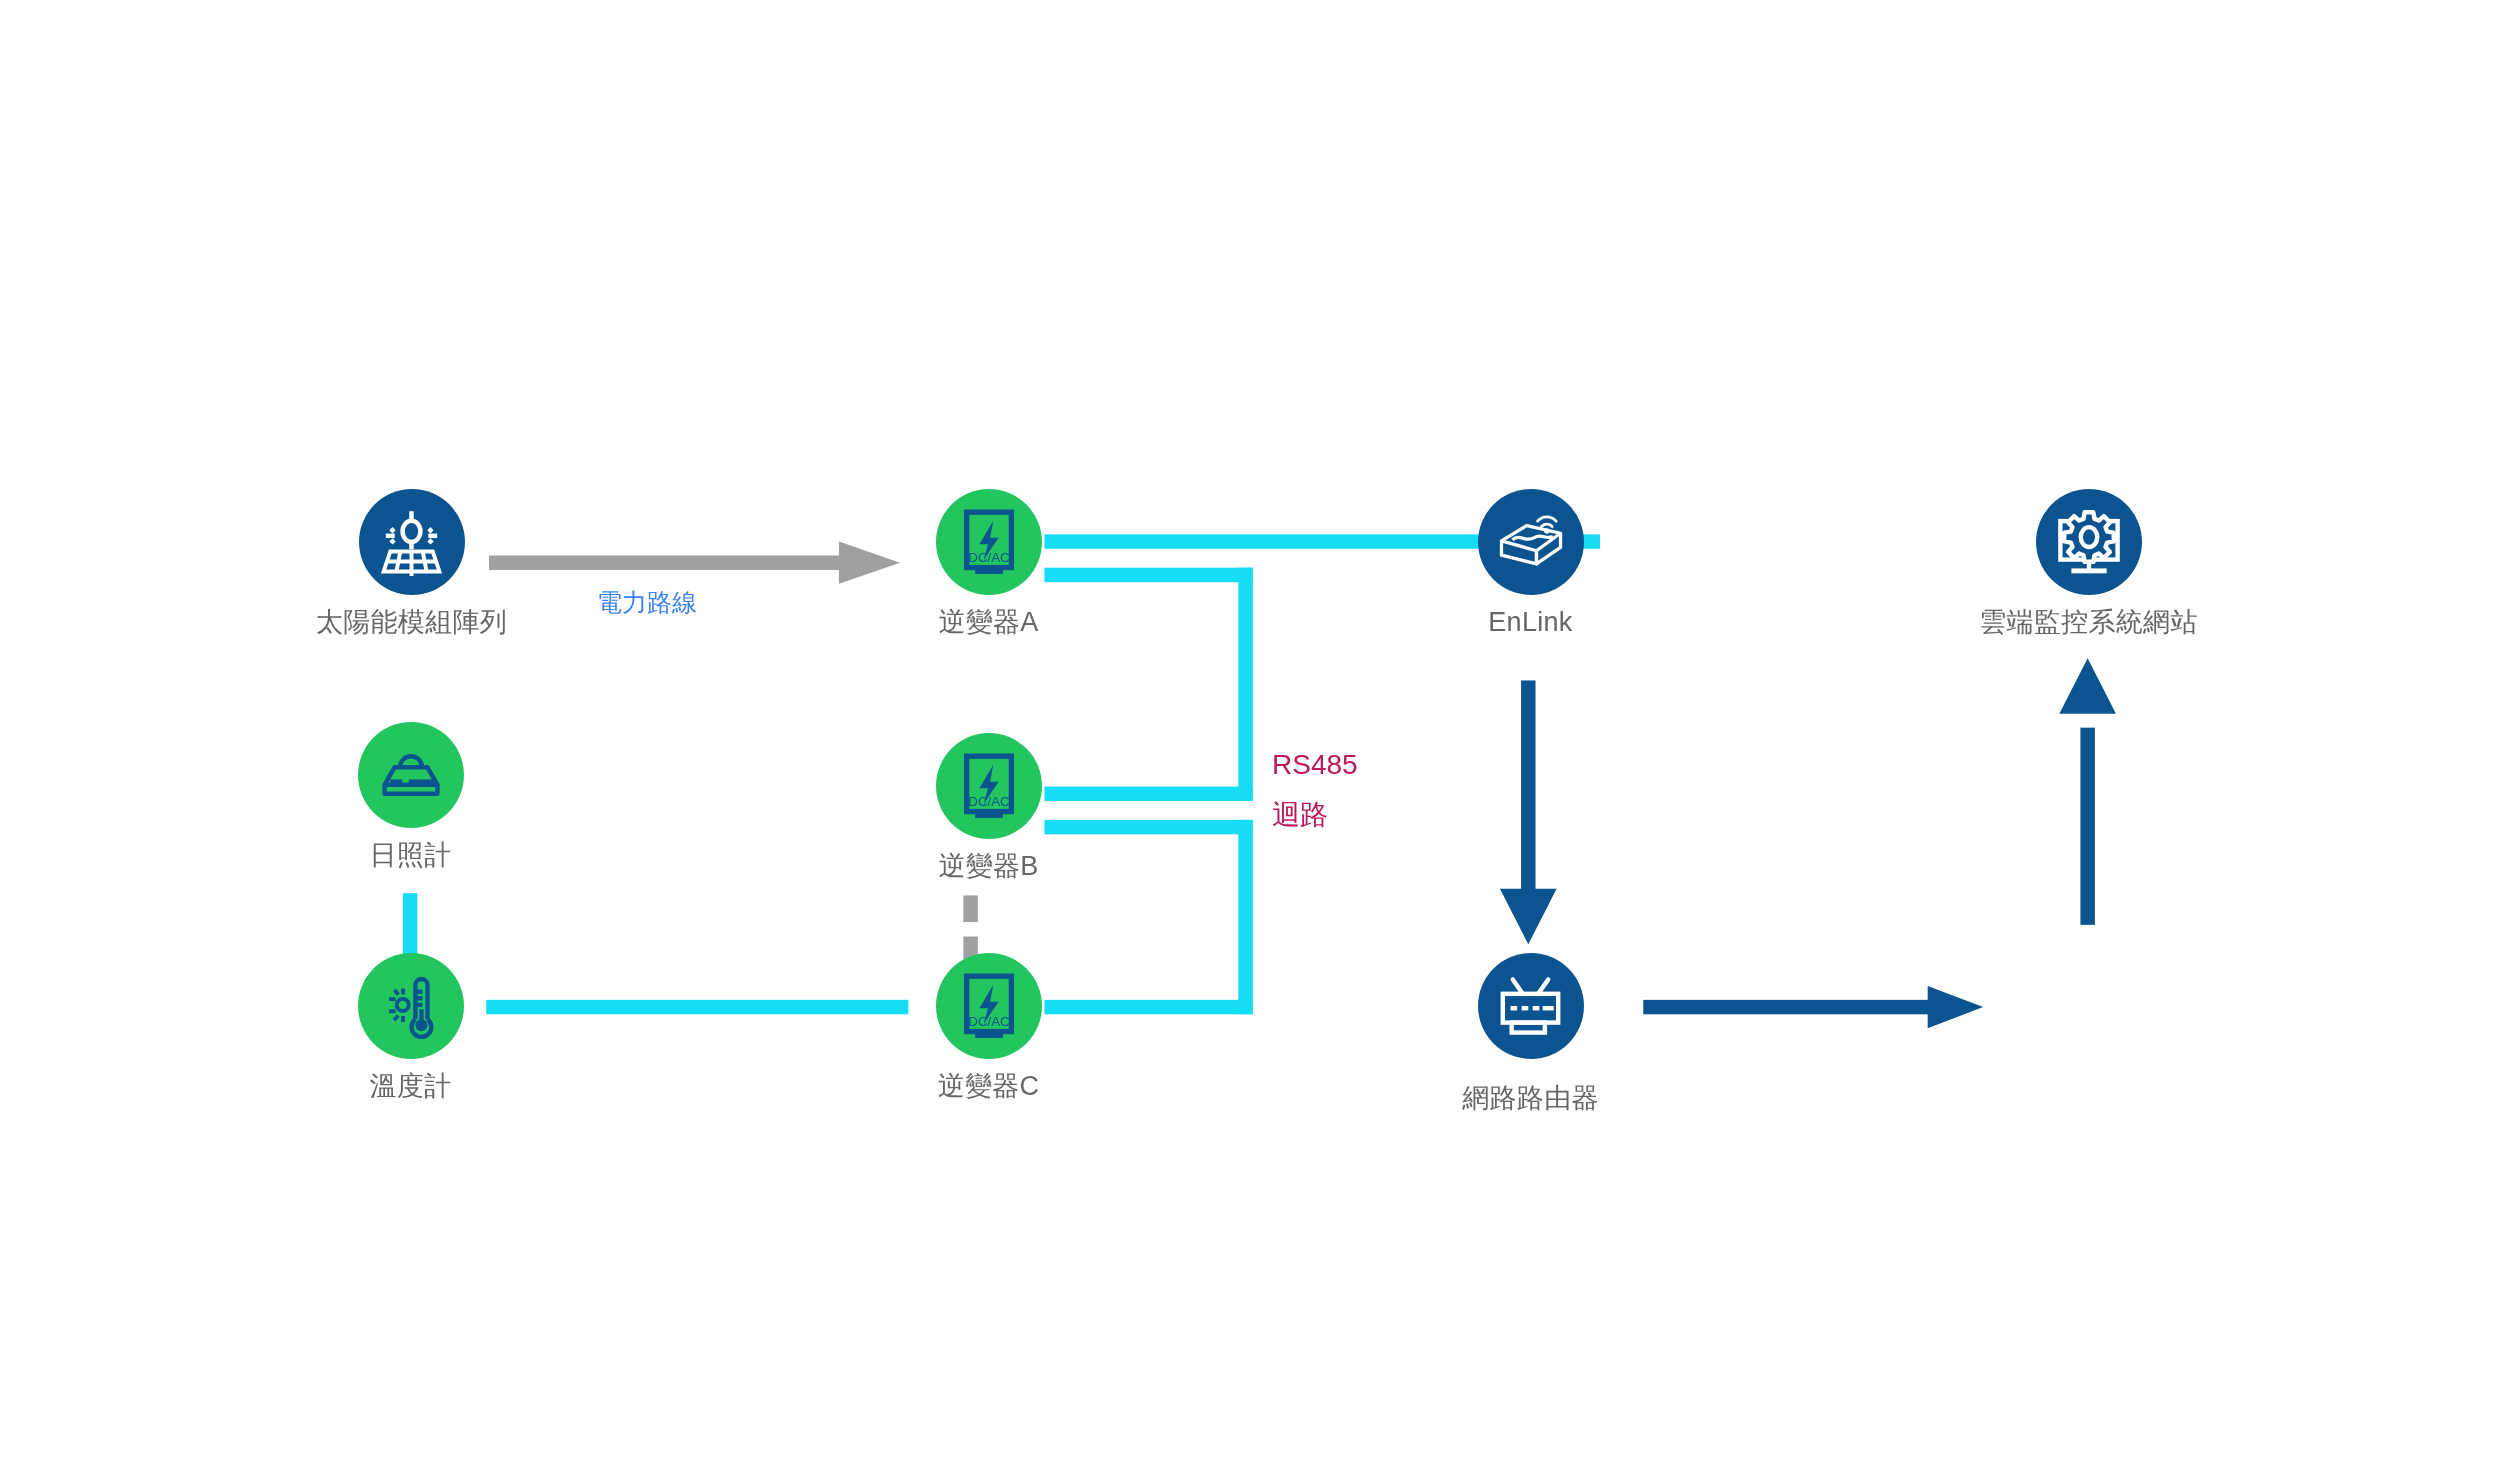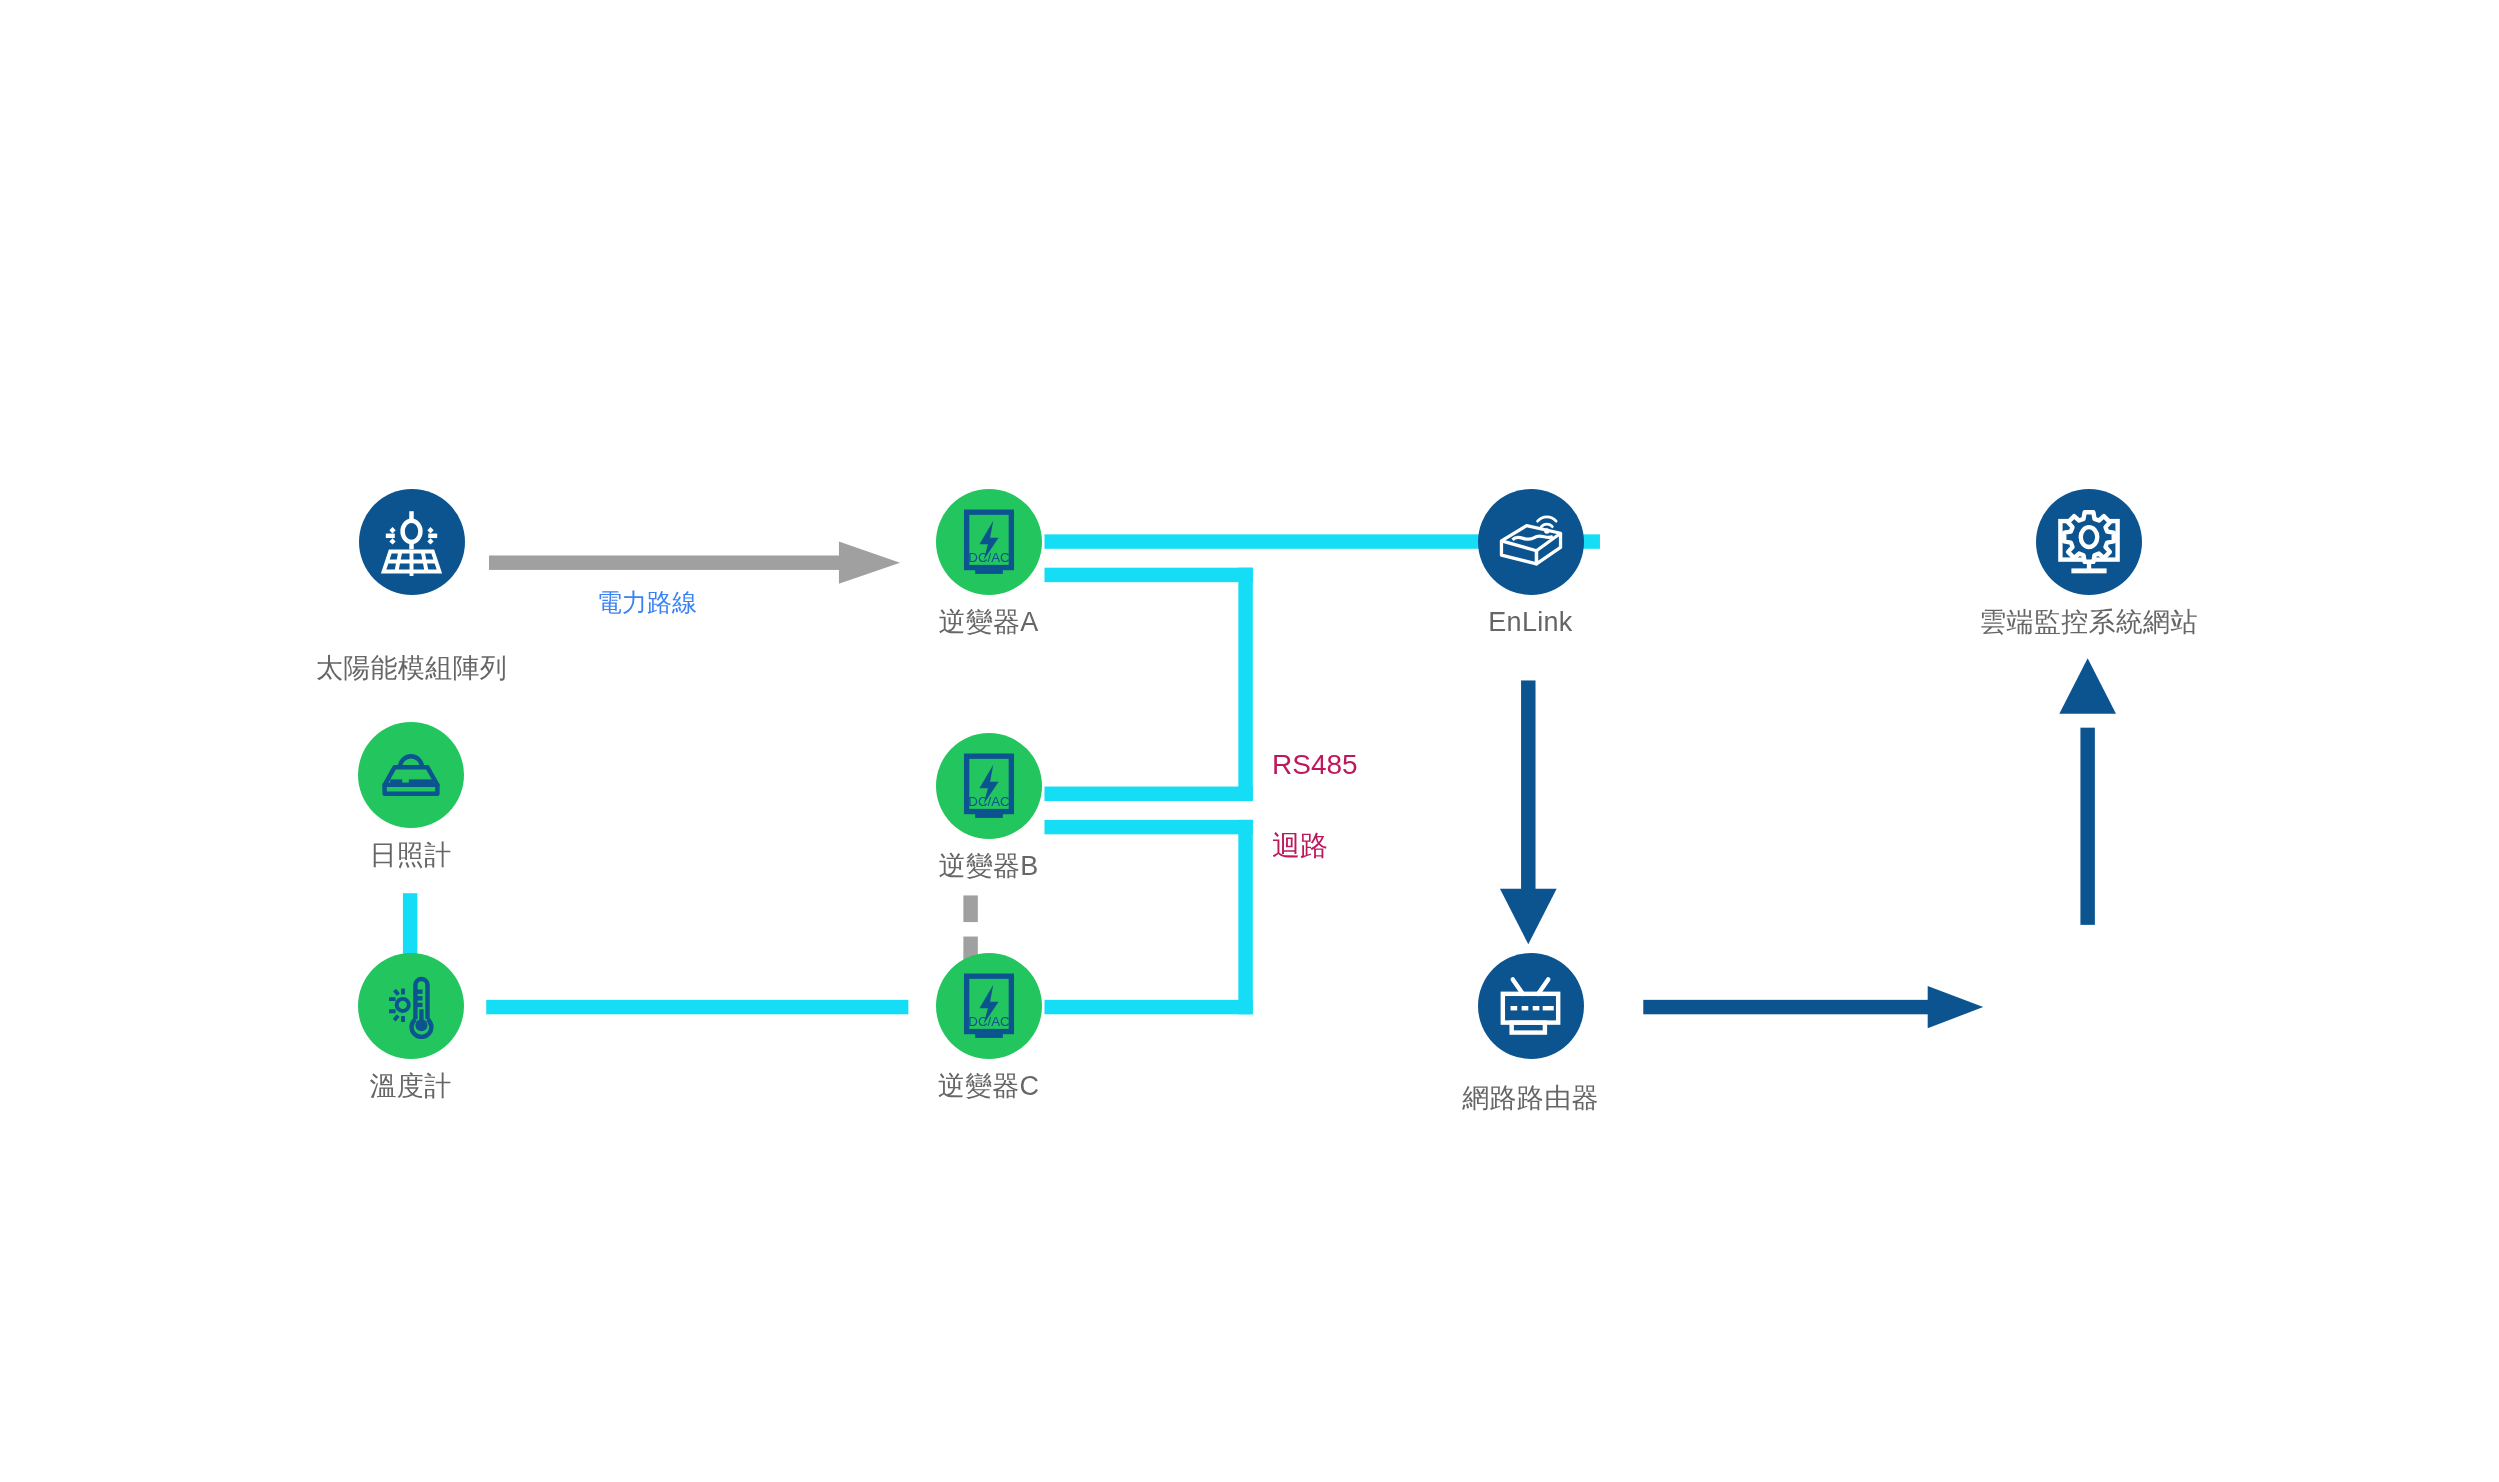--- a/index.html
+++ b/index.html
@@ -106,21 +106,21 @@
       <rect x="2958" y="1800" width="525" height="26" fill="#0b5490"></rect>
       <polygon points="3470,1775 3570,1813 3470,1851" fill="#0b5490"></polygon>
     </g>
 
     <g>
       <rect x="3745" y="1310" width="26" height="355" fill="#0b5490"></rect>
       <polygon points="3707,1285 3809,1285 3758,1185" fill="#0b5490"></polygon>
     </g>
   </svg>
 
-  <div class="node" style="left:328px; top:489px;gap:46px;">
+  <div class="node" style="left:328px; top:489px;">
     <div class="disc navy">
       <svg class="ico" width="67" height="67" viewBox="0 0 120 120">
         <g fill="#ffffff">
           <rect x="56" y="4" width="8" height="18"></rect>
           <rect x="56" y="56" width="8" height="16"></rect>
           <rect x="22" y="34" width="8" height="8" transform="rotate(-45 26 38)"></rect>
           <rect x="90" y="34" width="8" height="8" transform="rotate(45 94 38)"></rect>
           <rect x="22" y="54" width="8" height="8" transform="rotate(45 26 58)"></rect>
           <rect x="90" y="54" width="8" height="8" transform="rotate(-45 94 58)"></rect>
           <rect x="14" y="44" width="16" height="8"></rect>
@@ -271,16 +271,16 @@
         <ellipse cx="60" cy="51" rx="15" ry="18" fill="none" stroke="#ffffff" stroke-width="8"></ellipse>
       </svg>
     </div>
     <div class="node-label">雲端監控系統網站</div>
   </div>
 
   <div class="edge-label" style="left:597px; top:586px;">電力路線</div>
 
   <div class="edge-label rs485" style="left:1272px; top:747px;">RS485</div>
 
-  <div class="edge-label rs485" style="left:1272px; top:828px;">迴路</div>
+  <div class="edge-label rs485" style="left:1272px; top:797px;">迴路</div>
 
 </div>
 
 
 </body></html>

